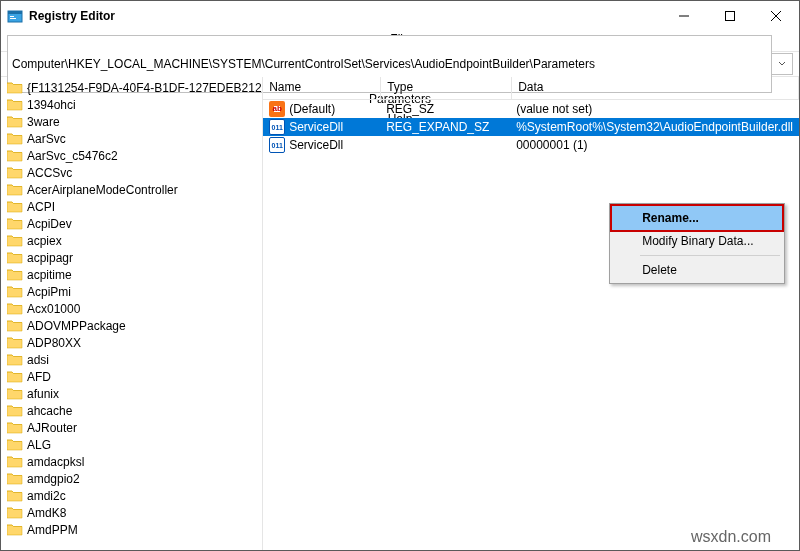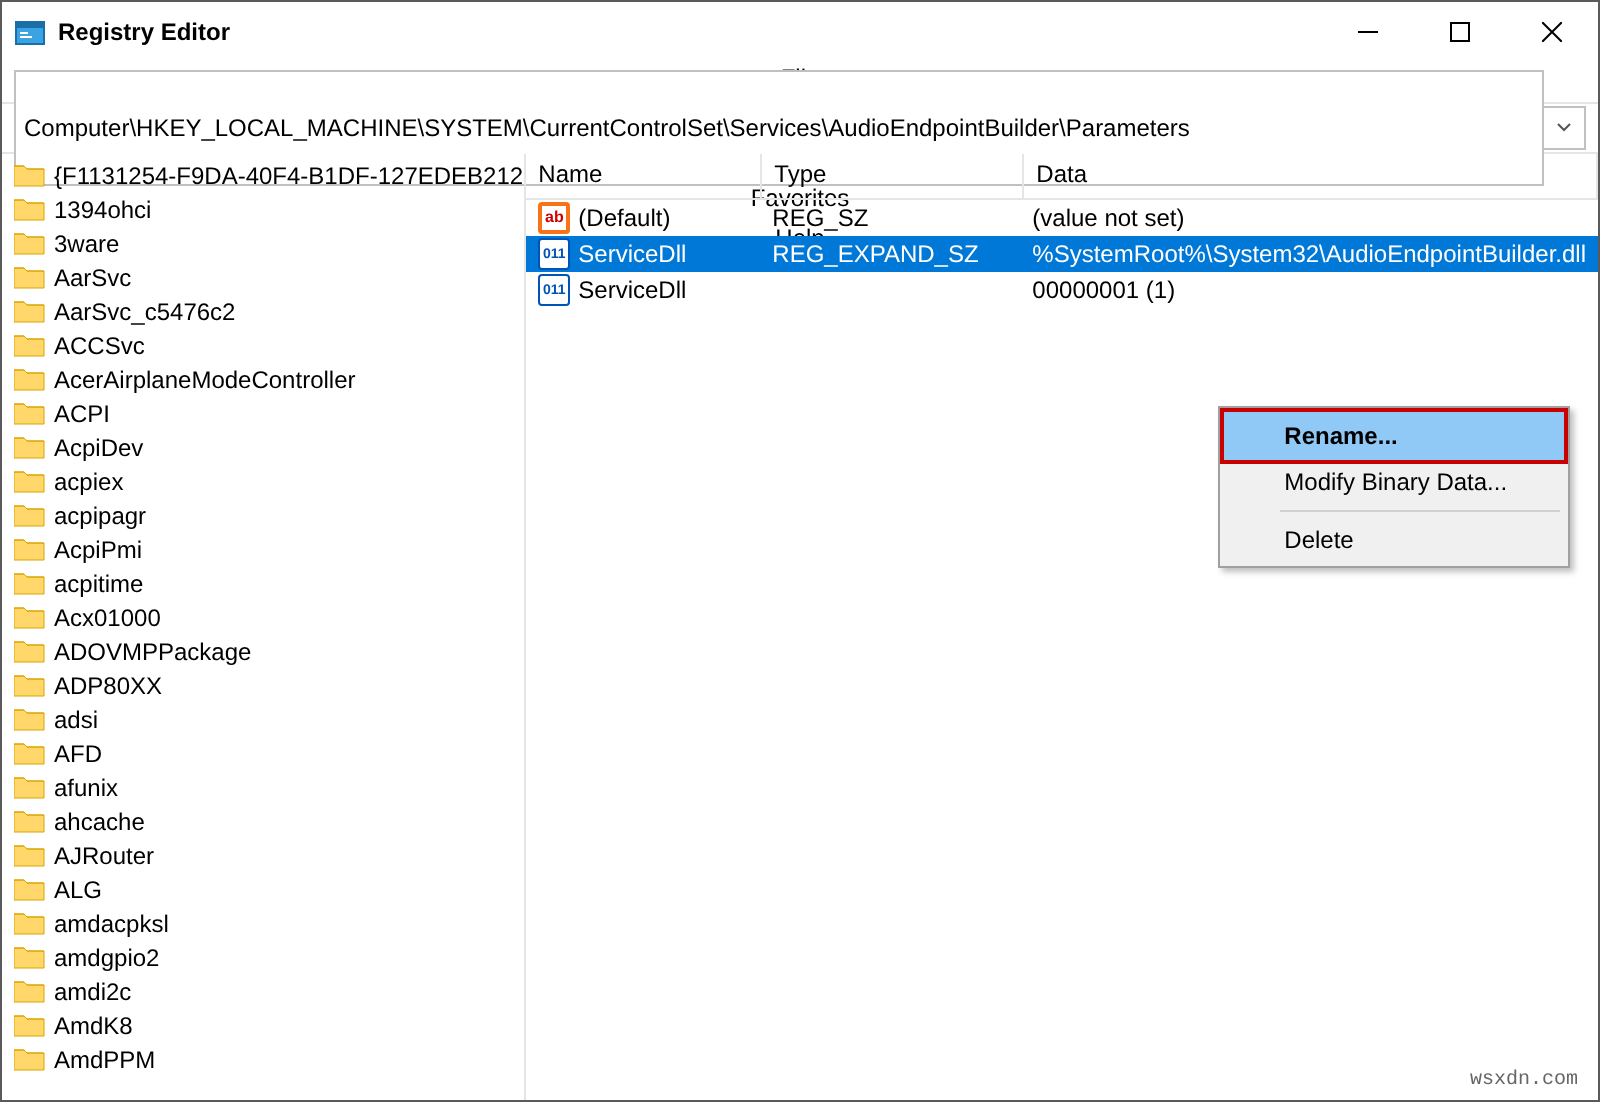--- a/index.html
+++ b/index.html
@@ -28,27 +28,27 @@
   .col-type{width:118px;}
   .col-data{flex:1;}
   .list-rows{padding-top:0;}
   .list-row{display:flex;height:18px;align-items:center;}
   .list-row.selected{background:#0078d7;color:#fff;}
   .cell{padding:0 6px;overflow:hidden;white-space:nowrap;font-size:12px;}
   .cell-name{width:105px;display:flex;align-items:center;gap:4px;}
   .cell-type{width:118px;}
   .cell-data{flex:1;}
   .value-icon{width:16px;height:16px;flex-shrink:0;display:flex;align-items:center;justify-content:center;}
-  .value-icon.str{background:#fff;border:2px solid #f97316;border-radius:2px;box-sizing:border-box;font-size:8px;color:#c00;font-weight:bold;line-height:1;}
+  .value-icon.str{background:#fff;border:5px solid #f97316;border-radius:2px;box-sizing:border-box;font-size:8px;color:#c00;font-weight:bold;line-height:1;}
   .value-icon.bin{background:#fff;border:1px solid #0054b5;border-radius:2px;box-sizing:border-box;font-size:7px;color:#0054b5;font-weight:bold;line-height:1;}
   .context-menu{position:absolute;left:346px;top:126px;width:176px;background:#f0f0f0;border:1px solid #a0a0a0;box-shadow:2px 2px 3px rgba(0,0,0,.25);padding:2px;box-sizing:border-box;z-index:20;}
   .ctx-item{height:22px;display:flex;align-items:center;padding-left:30px;font-size:12px;}
   .ctx-item.selected{background:#90c8f6;border:2px solid #c80000;margin:-2px;height:24px;position:relative;z-index:1;font-weight:bold;box-sizing:content-box;}
   .ctx-sep{height:1px;background:#d0d0d0;margin:3px 2px 3px 28px;}
-  .watermark{position:absolute;right:10px;bottom:4px;font-size:10px;color:#666;font-family:Liberation Mono, monospace;}
+  .watermark{position:absolute;right:28px;bottom:4px;font-size:16px;color:#666;}
 </style>
 </head>
 <body>
 
 <div class="window">
 
   <div class="titlebar">
     <span class="icon">
       <svg viewBox="0 0 16 16">
           <rect x="1" y="3" width="14" height="11" fill="#3aa3e3" stroke="#1a6fa8"></rect>
@@ -75,21 +75,21 @@
             <line x1="10" y1="0" x2="0" y2="10" stroke="#000" stroke-width="1"></line>
           </svg>
         </div>
     </div>
   </div>
 
   <div class="menubar">
     <span>File</span>
     <span>Edit</span>
     <span>View</span>
-    <span>Favorites</span>
+    <span>Parameters</span>
     <span>Help</span>
   </div>
 
   <div class="addressbar">
     <input class="addr-input" value="Computer\HKEY_LOCAL_MACHINE\SYSTEM\CurrentControlSet\Services\AudioEndpointBuilder\Parameters" style="">
     <div class="addr-chevron">
       <svg width="8" height="8" viewBox="0 0 8 8">
           <path d="M1 2l3 3 3-3" fill="none" stroke="#555" stroke-width="1"></path>
         </svg>
     </div>
@@ -197,30 +197,30 @@
           </span>
           <span>acpipagr</span>
         </div>
         <div class="tree-row">
           <span class="folder-icon">
             <svg viewBox="0 0 16 13">
               <path d="M0 2h5l1.5 1.5H15V12H0z" fill="#ffd76b" stroke="#d9a400" stroke-width="0.5"></path>
               <path d="M0 2h5l1.5 1.5H15" fill="none" stroke="#d9a400" stroke-width="0.5"></path>
             </svg>
           </span>
+          <span>acpitime</span>
+        </div>
+        <div class="tree-row">
+          <span class="folder-icon">
+            <svg viewBox="0 0 16 13">
+              <path d="M0 2h5l1.5 1.5H15V12H0z" fill="#ffd76b" stroke="#d9a400" stroke-width="0.5"></path>
+              <path d="M0 2h5l1.5 1.5H15" fill="none" stroke="#d9a400" stroke-width="0.5"></path>
+            </svg>
+          </span>
           <span>AcpiPmi</span>
-        </div>
-        <div class="tree-row">
-          <span class="folder-icon">
-            <svg viewBox="0 0 16 13">
-              <path d="M0 2h5l1.5 1.5H15V12H0z" fill="#ffd76b" stroke="#d9a400" stroke-width="0.5"></path>
-              <path d="M0 2h5l1.5 1.5H15" fill="none" stroke="#d9a400" stroke-width="0.5"></path>
-            </svg>
-          </span>
-          <span>acpitime</span>
         </div>
         <div class="tree-row">
           <span class="folder-icon">
             <svg viewBox="0 0 16 13">
               <path d="M0 2h5l1.5 1.5H15V12H0z" fill="#ffd76b" stroke="#d9a400" stroke-width="0.5"></path>
               <path d="M0 2h5l1.5 1.5H15" fill="none" stroke="#d9a400" stroke-width="0.5"></path>
             </svg>
           </span>
           <span>Acx01000</span>
         </div>

